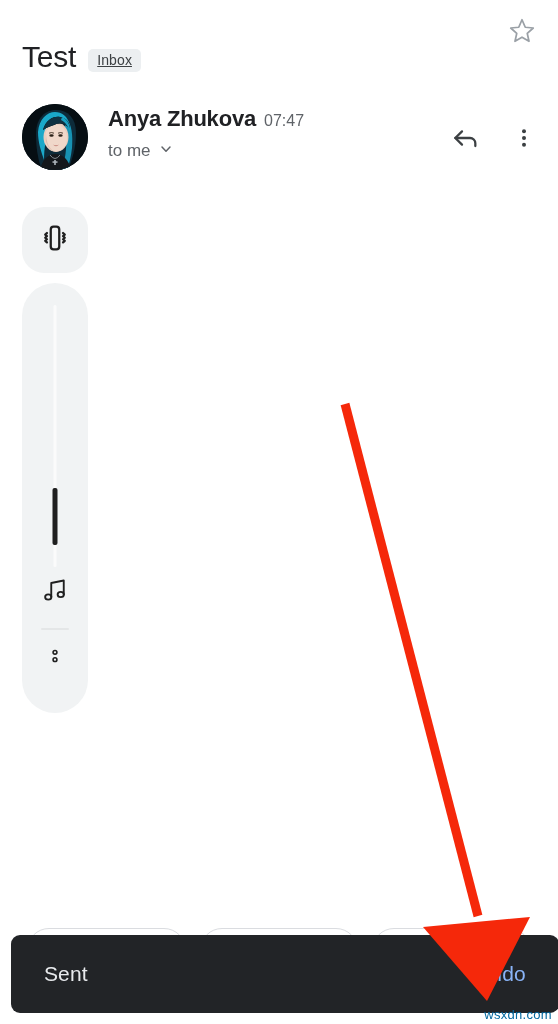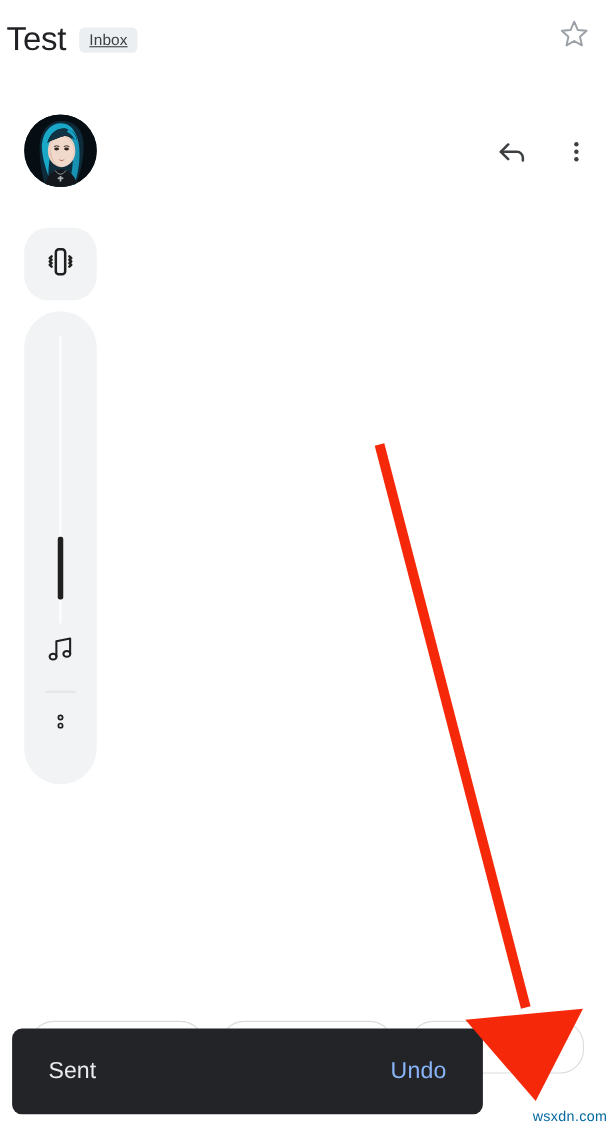--- a/index.html
+++ b/index.html
@@ -15,22 +15,22 @@
     font-family: "Liberation Sans", sans-serif;
     -webkit-font-smoothing: antialiased;
   }
 
   
   .subject-row {
     position: absolute;
     left: 0; top: 0;
     width: 558px; height: 72px;
     display: flex;
-    align-items: center;
-    padding: 0 6px;
+    align-items: flex-end;
+    padding: 0 22px;
     box-sizing: border-box;
   }
   .subject-title {
     font-size: 30px;
     color: #202124;
     font-weight: 400;
     letter-spacing: -0.2px;
     line-height: 1;
   }
   .inbox-badge {
@@ -182,21 +182,21 @@
     border: 1px solid #dadce0;
     border-radius: 22px;
     background: #ffffff;
     box-sizing: border-box;
   }
 
   
   .snackbar {
     position: absolute;
     left: 11px; bottom: 11px;
-    width: 428px;
+    width: 548px;
     height: 78px;
     background: #222427;
     border-radius: 9px;
     display: flex;
     align-items: center;
     justify-content: space-between;
     padding: 0 33px;
     box-sizing: border-box;
   }
   .snack-text {
@@ -271,20 +271,34 @@
       <path d="M40 13 C46 16 49 22 48 30 C47 24 44 18 39 16 Z" fill="#17a0c2"></path>
 
       <path d="M18 66 C20 56 26 50 33 50 C41 50 47 56 49 66 Z" fill="#14181c"></path>
 
       <path d="M28 51 Q33 58 38 51" stroke="#9aa3aa" stroke-width="0.8" fill="none"></path>
       <rect x="32.2" y="56" width="1.6" height="5" fill="#aeb6bc"></rect>
       <rect x="30.5" y="57.3" width="5" height="1.5" fill="#aeb6bc"></rect>
     </svg>
   </div>
 
+  <div class="sender-meta">
+    <div class="sender-line1">
+      <span class="sender-name">Anya Zhukova</span>
+      <span class="sender-time">07:47</span>
+    </div>
+    <div class="sender-line2">
+      <span class="to-me">to me</span>
+      <span>
+        <svg width="16" height="16" viewBox="0 0 24 24" fill="none" stroke="#5f6368" stroke-width="2.2" stroke-linecap="round" stroke-linejoin="round">
+          <polyline points="6,9 12,15.5 18,9"></polyline>
+        </svg>
+      </span>
+    </div>
+  </div>
 
   <div class="reply-btn">
     <span>
       <svg width="32" height="32" viewBox="0 0 24 24" fill="none" stroke="#3c4043" stroke-width="1.7" stroke-linecap="round" stroke-linejoin="round">
         <polyline points="9,7 4,12 9,17"></polyline>
         <path d="M4 12 H15 a4 4 0 0 1 4 4 V18"></path>
       </svg>
     </span>
   </div>
 

